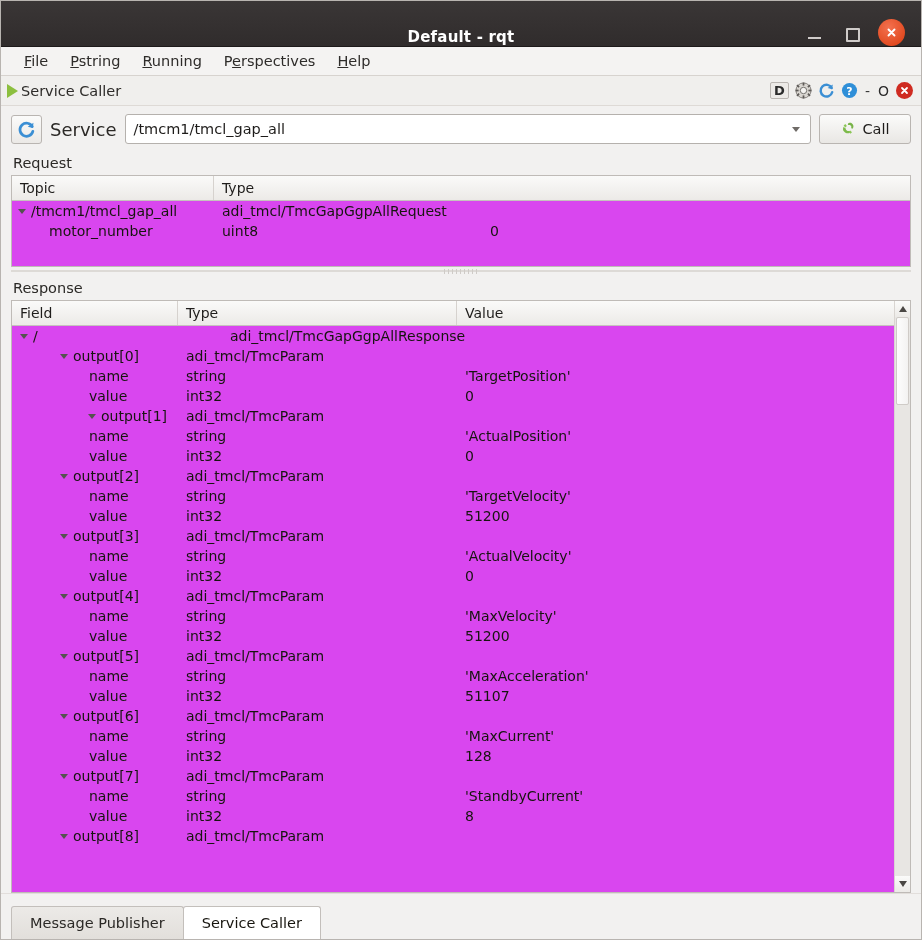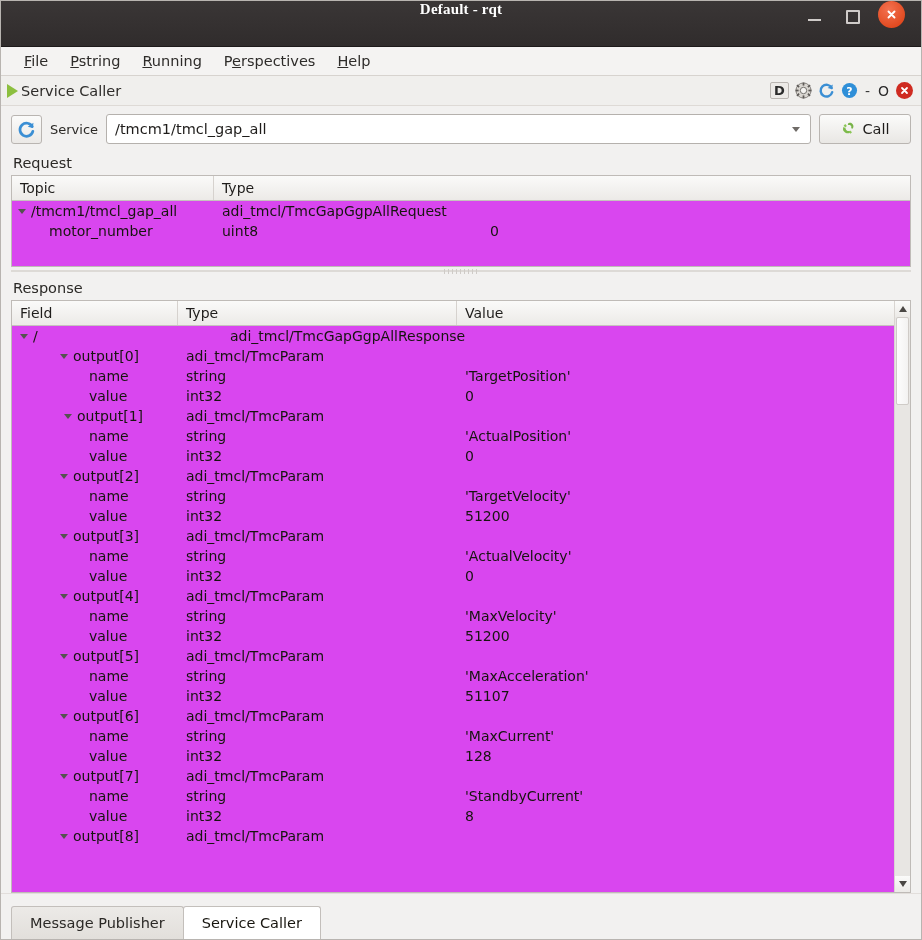--- a/index.html
+++ b/index.html
@@ -16,24 +16,23 @@
     background: #f2f1f0;
     border: 1px solid #b8b4b0;
     display: flex; flex-direction: column;
   }
 
   
   .titlebar {
     height: 46px; flex: 0 0 46px;
     background: #343030;
     background-image: linear-gradient(to bottom, #3a3636 0%, #302c2c 100%);
-    display: flex; align-items: flex-start;
+    display: flex; align-items: flex-end;
     position: relative;
     border-bottom: 1px solid #1d1a1a;
-    font-family: Liberation Serif, serif;
   }
   .title-text {
     position: absolute; left: 0; right: 0; text-align: center;
     color: #ffffff; font-size: 15px; font-weight: bold;
     letter-spacing: .2px;
     pointer-events: none;
   }
   .win-btns {
     margin-left: auto; display: flex; align-items: center;
     gap: 18px; padding-right: 16px;
@@ -110,21 +109,21 @@
   }
   .service-row {
     display: flex; align-items: center; gap: 8px;
     padding: 8px 0 6px 0;
   }
   .refresh-btn {
     width: 31px; height: 29px; border: 1px solid #b9b5b1;
     border-radius: 3px; background: linear-gradient(to bottom,#fbfbfa,#ebe9e6);
     display: flex; align-items: center; justify-content: center;
   }
-  .lbl-service { font-size: 13px; color: #2b2926; }
+  .lbl-service { font-size: 18px; color: #2b2926; }
   .combo {
     flex: 1 1 auto; height: 30px; background: #ffffff;
     border: 1px solid #b5b1ad; border-radius: 3px;
     display: flex; align-items: center; padding: 0 6px 0 8px;
     position: relative;
   }
   .combo-value { font-size: 14.5px; color: #1e1c1a; flex: 1 1 auto; }
   .combo-arrow {
     width: 0; height: 0; margin-right: 4px;
     border-left: 4px solid transparent;
@@ -399,21 +398,21 @@
               </div>
               <div class="trow">
                 <div class="cell" style="width: 166px; padding-left: 68px;">
                   <span class="twisty-spacer"></span>
                   <span>value</span>
                 </div>
                 <div class="cell" style="width: 279px; padding-left: 8px;">int32</div>
                 <div class="cell" style="flex: 1 1 auto; padding-left: 8px;">0</div>
               </div>
               <div class="trow">
-                <div class="cell" style="width: 166px; padding-left: 52px;">
+                <div class="cell" style="width: 166px; padding-left: 76px;">
                   <span class="twisty"></span>
                   <span>output[1]</span>
                 </div>
                 <div class="cell" style="width: 279px; padding-left: 8px;">adi_tmcl/TmcParam</div>
                 <div class="cell" style="flex: 1 1 auto; padding-left: 8px;"></div>
               </div>
               <div class="trow">
                 <div class="cell" style="width: 166px; padding-left: 68px;">
                   <span class="twisty-spacer"></span>
                   <span>name</span>

